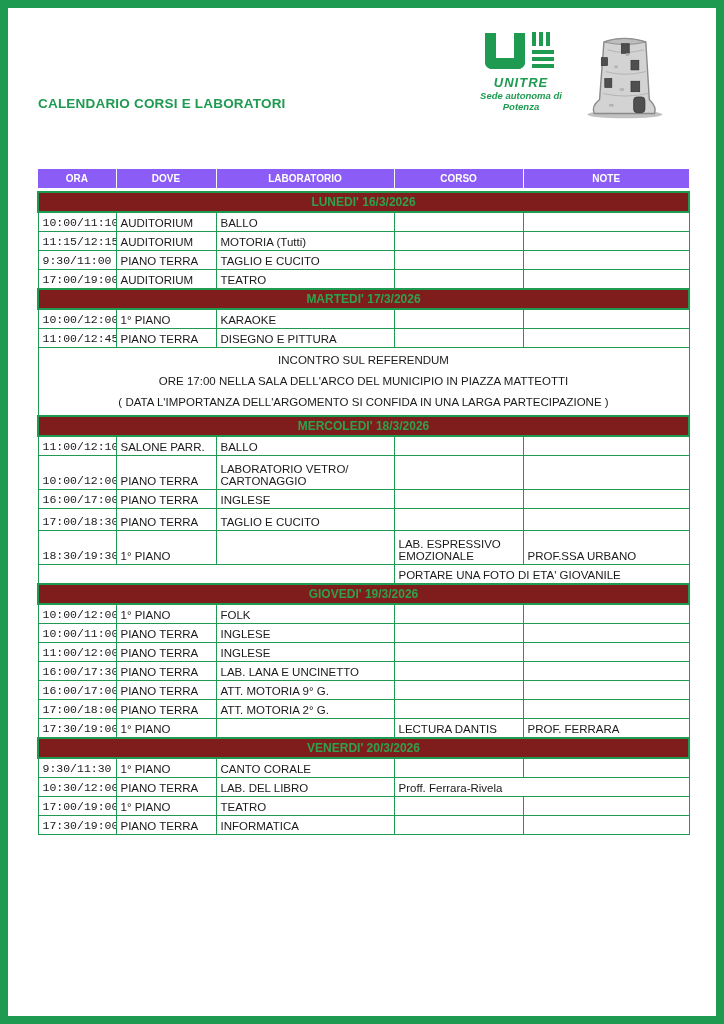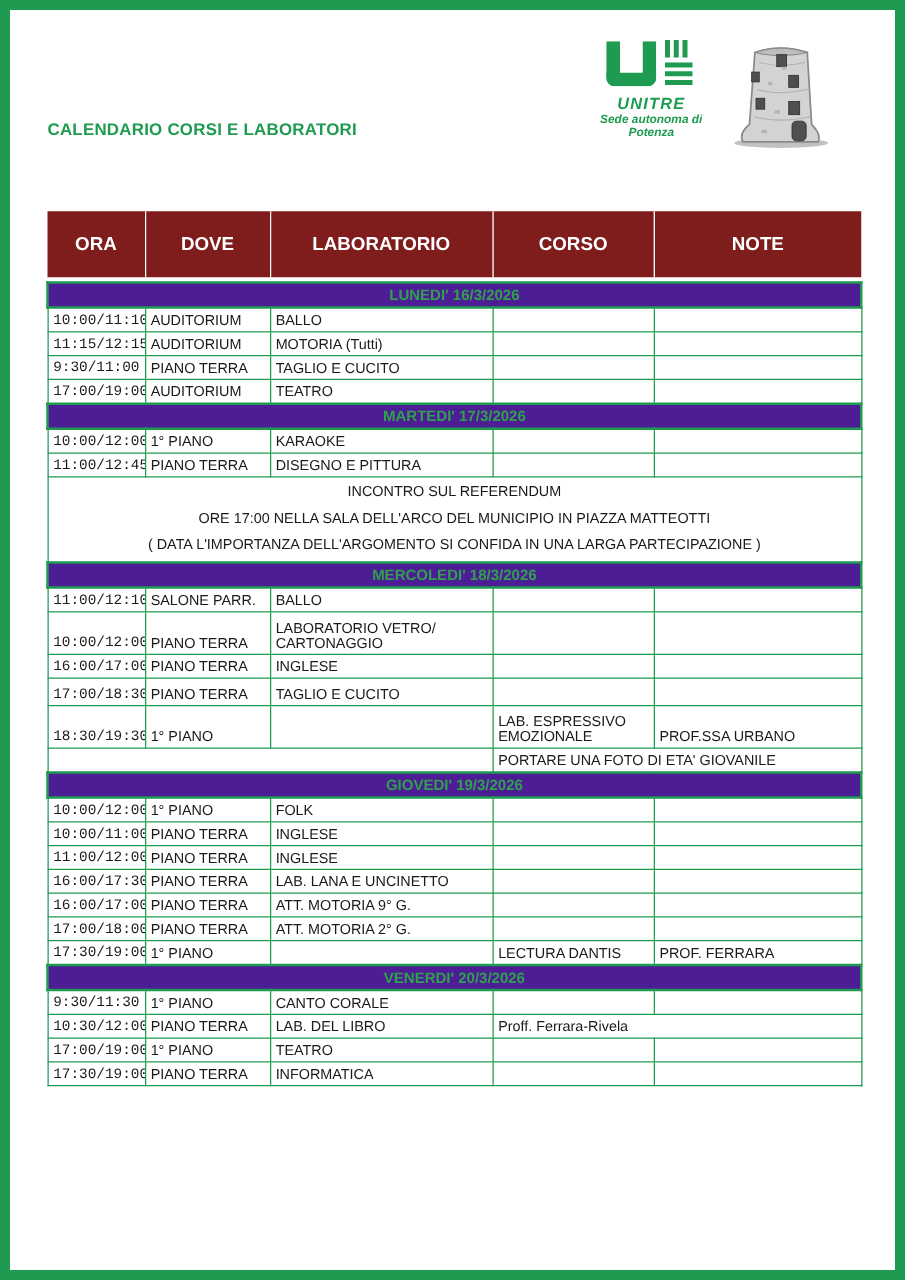--- a/index.html
+++ b/index.html
@@ -31,28 +31,28 @@
   .h-bars i{display:block;width:22px;height:4px;background:#1E9B50;}
   .logo-name{font-weight:bold;color:#1E9B50;font-size:13px;text-align:center;letter-spacing:1px;margin-top:3px;}
   .logo-sub{font-weight:bold;color:#1E9B50;font-size:9.5px;text-align:center;line-height:11px;}
   .tower{display:block;}
   
   table.schedule{
     position:absolute;left:29px;top:161px;width:651px;
     border-collapse:collapse;table-layout:fixed;
   }
   table.schedule th{
-    background:#7f1d1d;color:#ffffff;font-size:15px;font-weight:bold;
-    height:19px;padding:17px;text-align:center;
+    background:#8b5cf6;color:#ffffff;font-size:10px;font-weight:bold;
+    height:19px;padding:0;text-align:center;
     border:none;border-right:1.5px solid #f4f9f5;
   }
   table.schedule th:last-child{border-right:none;}
   tr.spacer td{height:3px;border:none;padding:0;background:#ffffff;}
   td.day-cell{
-    border:2px solid #1E9B50;background:#4c1d95;
+    border:2px solid #1E9B50;background:#7f1d1d;
     color:#2FA14C;font-weight:bold;font-size:12px;
     text-align:center;height:16px;padding:1px 0;vertical-align:middle;
   }
   td.cell{
     border:1px solid #1E9B50;
     font-size:11.5px;color:#1a1a1a;
     vertical-align:bottom;text-align:left;
     padding:1px 2px 2px 4px;height:15px;
     white-space:pre-line;overflow:hidden;
   }

